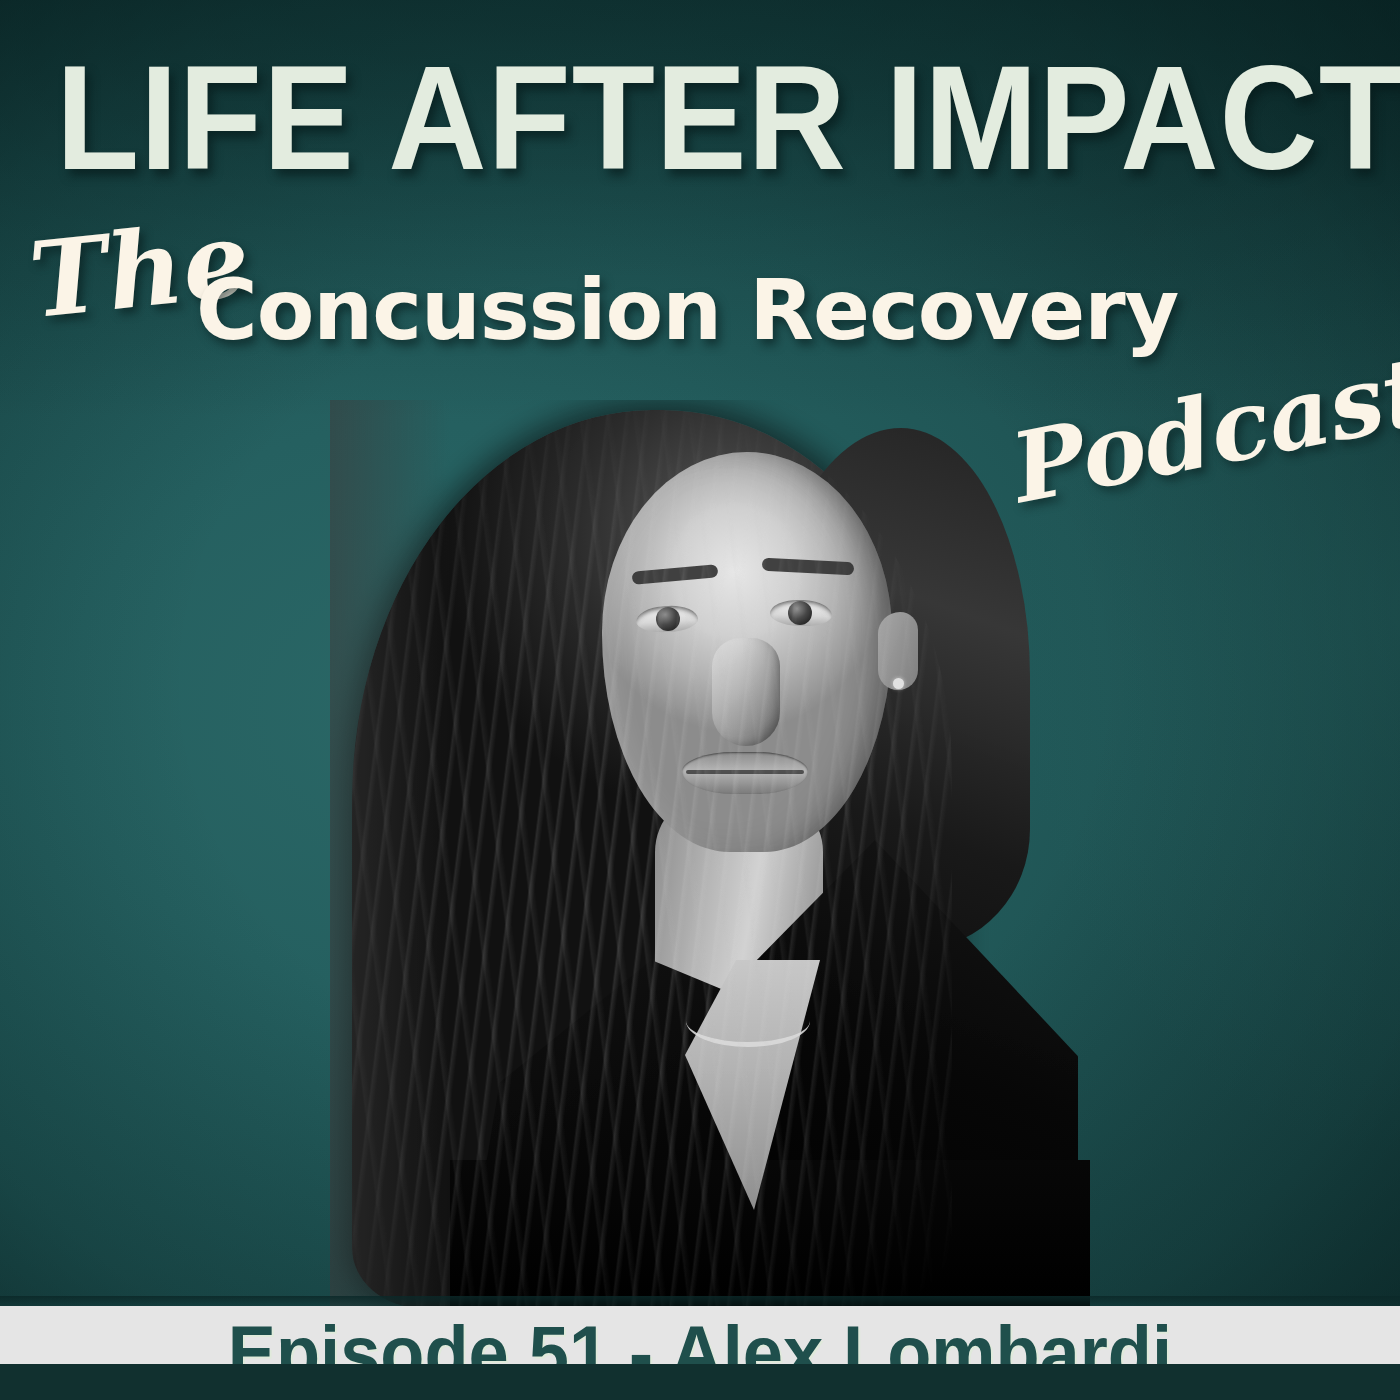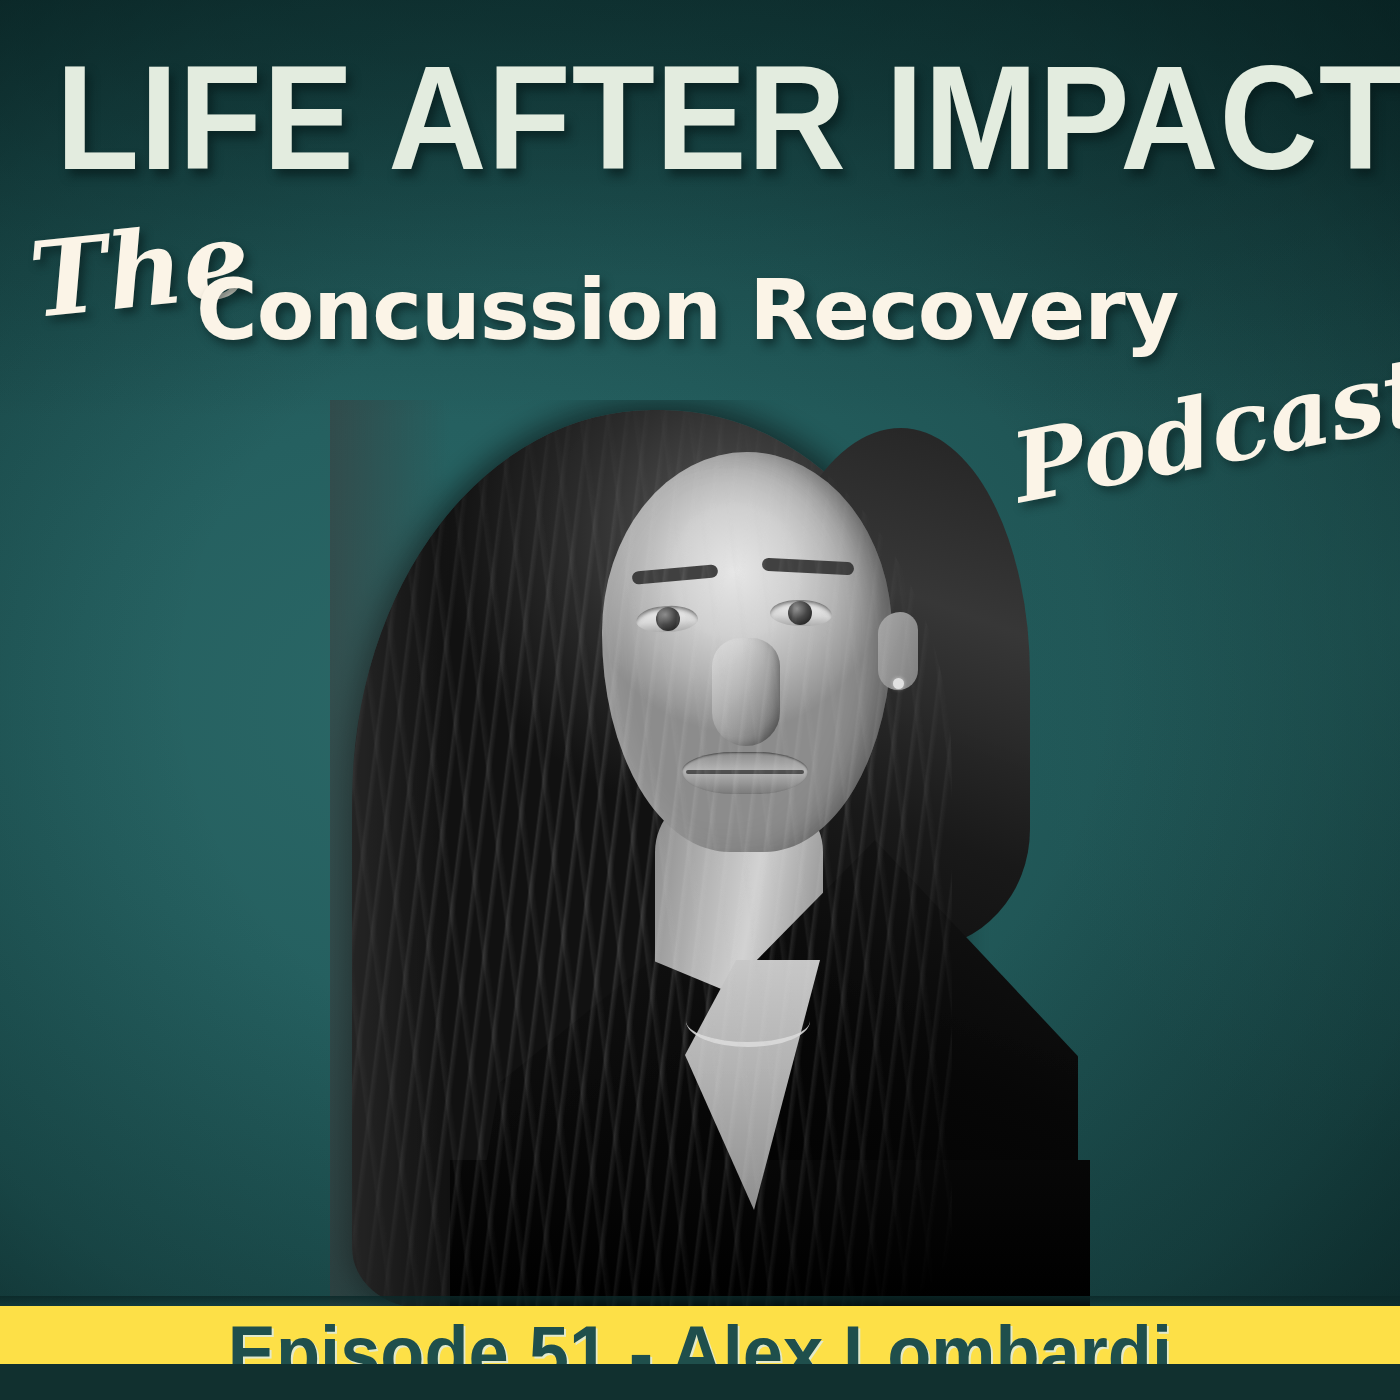--- a/index.html
+++ b/index.html
@@ -260,21 +260,21 @@
     left: 0; right: 0;
     top: 1296px;
     height: 10px;
     background: linear-gradient(180deg, rgba(11,40,40,0.85) 0%, rgba(16,52,52,0.35) 100%);
   }
   .banner {
     position: absolute;
     left: 0; right: 0;
     top: 1306px;
     height: 94px;
-    background: #fde047;
+    background: #e5e5e5;
     display: flex;
     align-items: center;
     justify-content: center;
   }
   .banner-text {
     color: #1f4f4c;
     font-family: "Liberation Sans Narrow", "Liberation Sans", sans-serif;
     font-weight: 700;
     font-size: 76px;
     line-height: 1;

